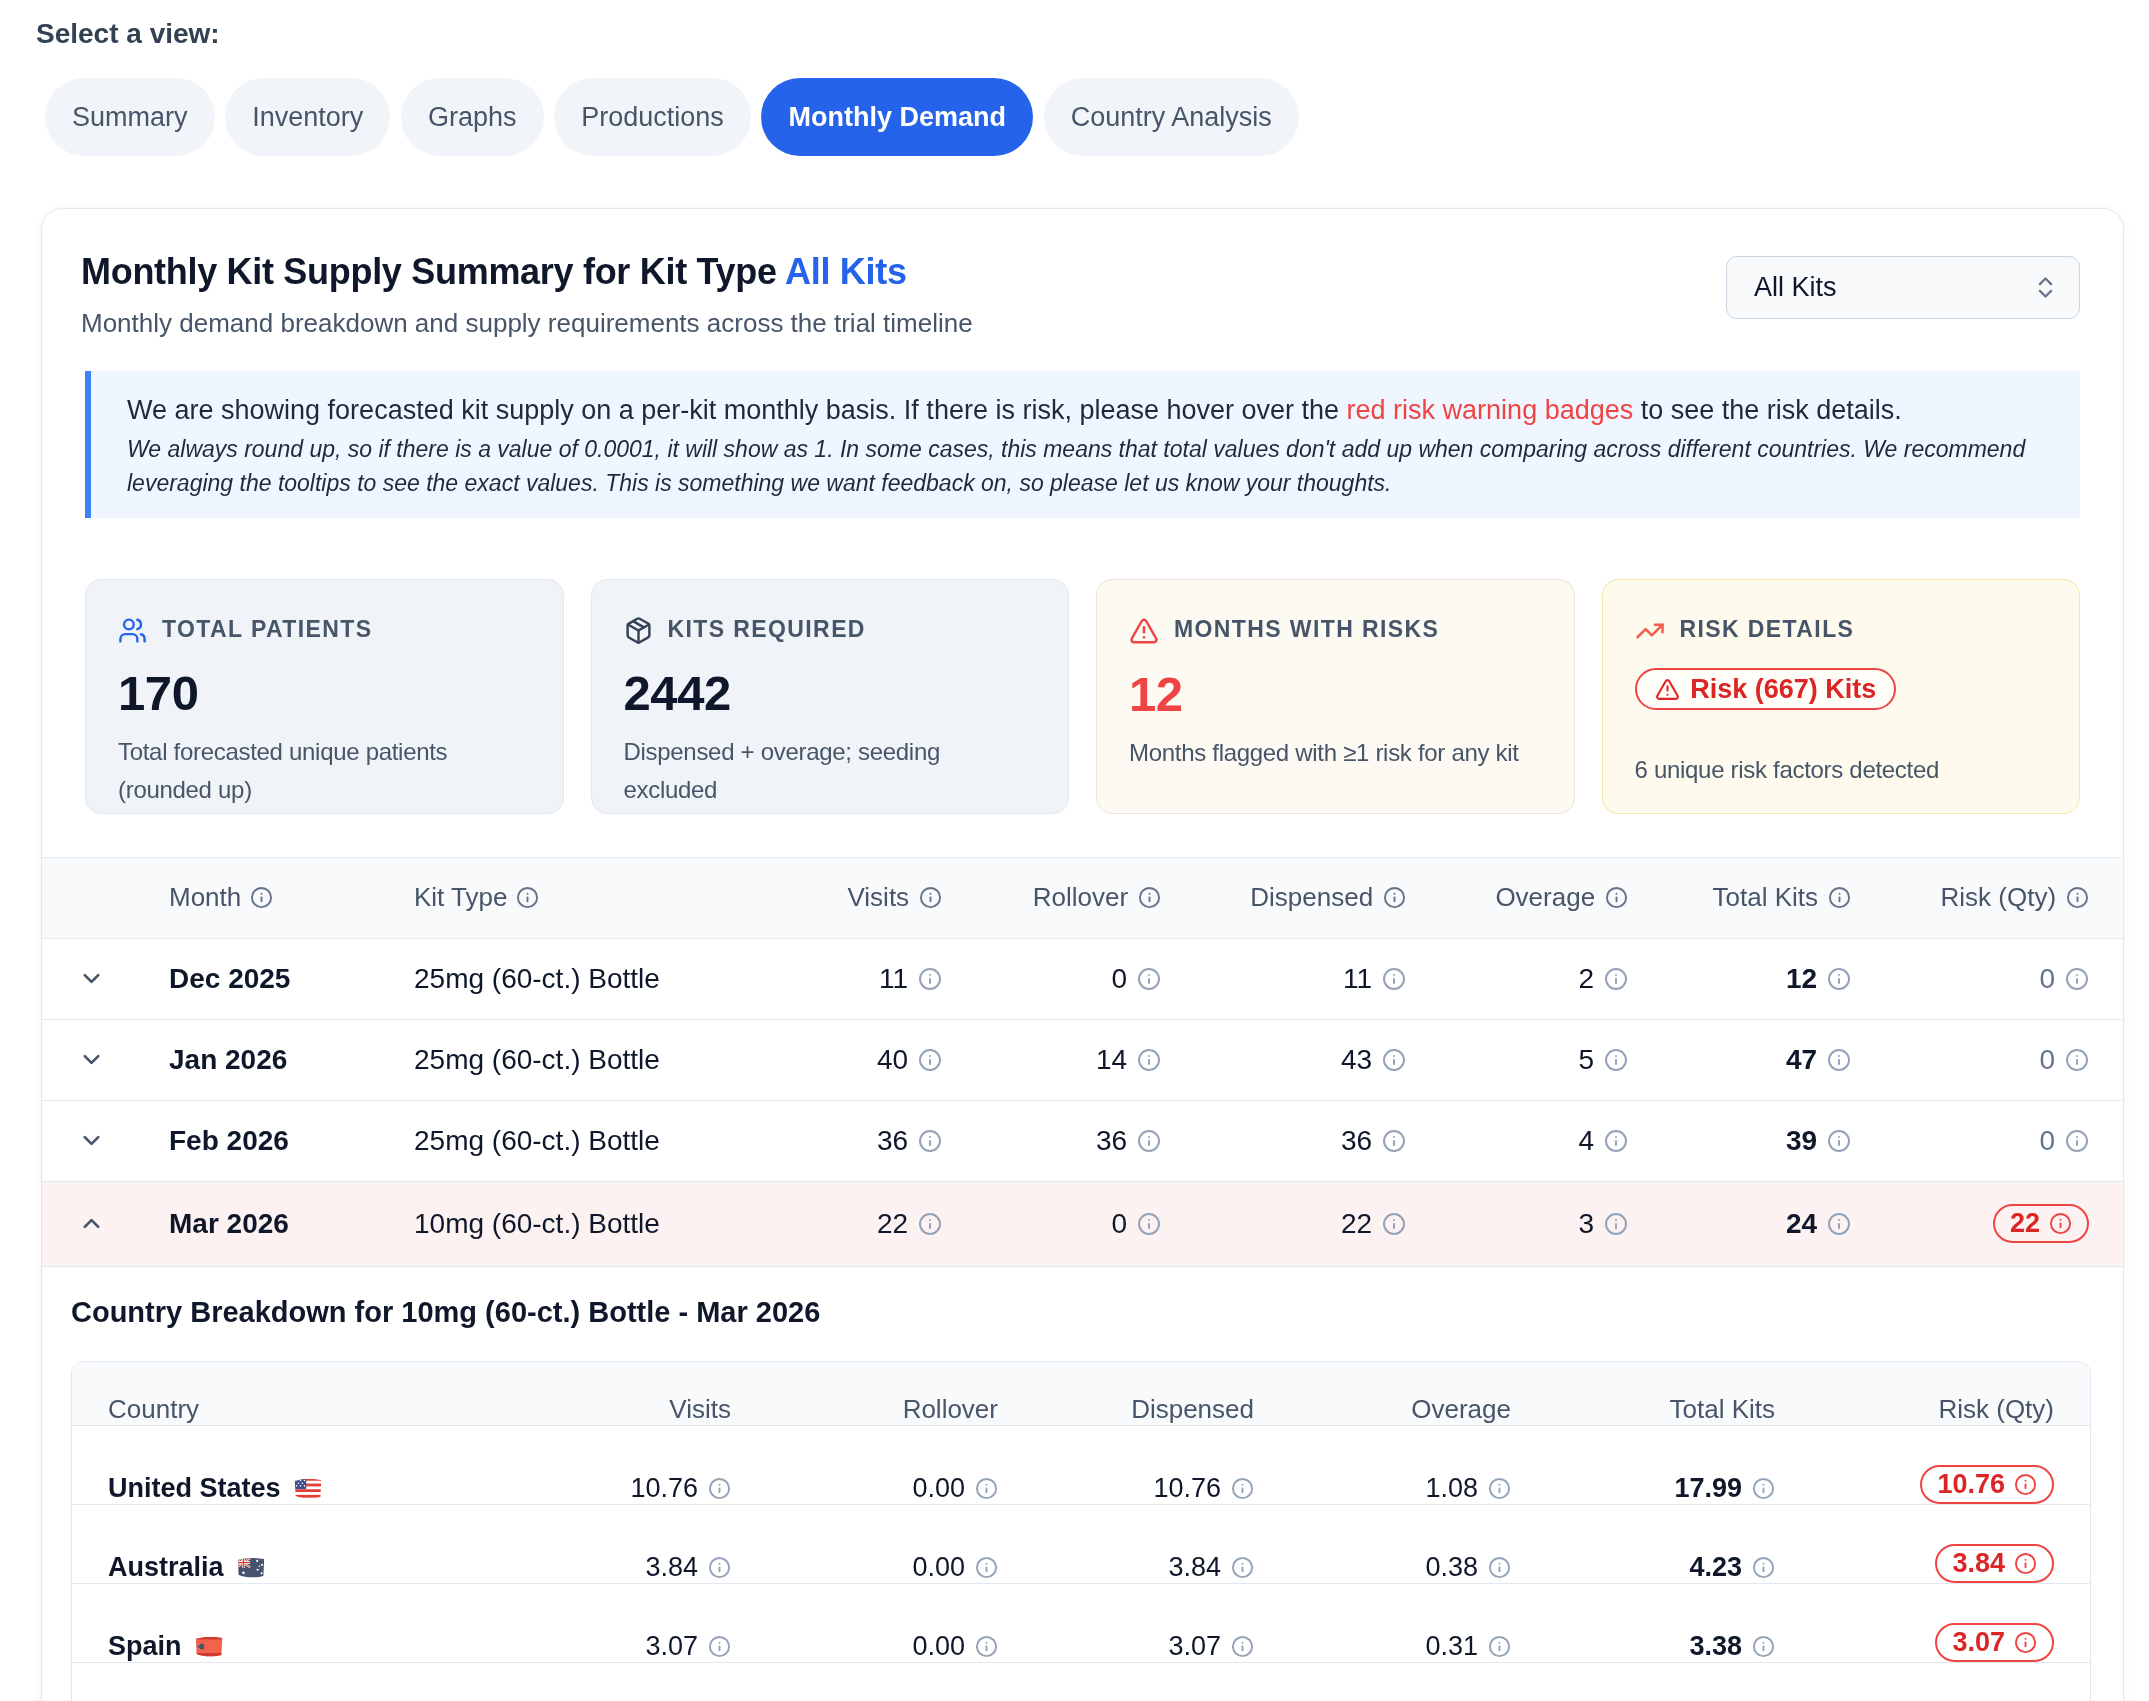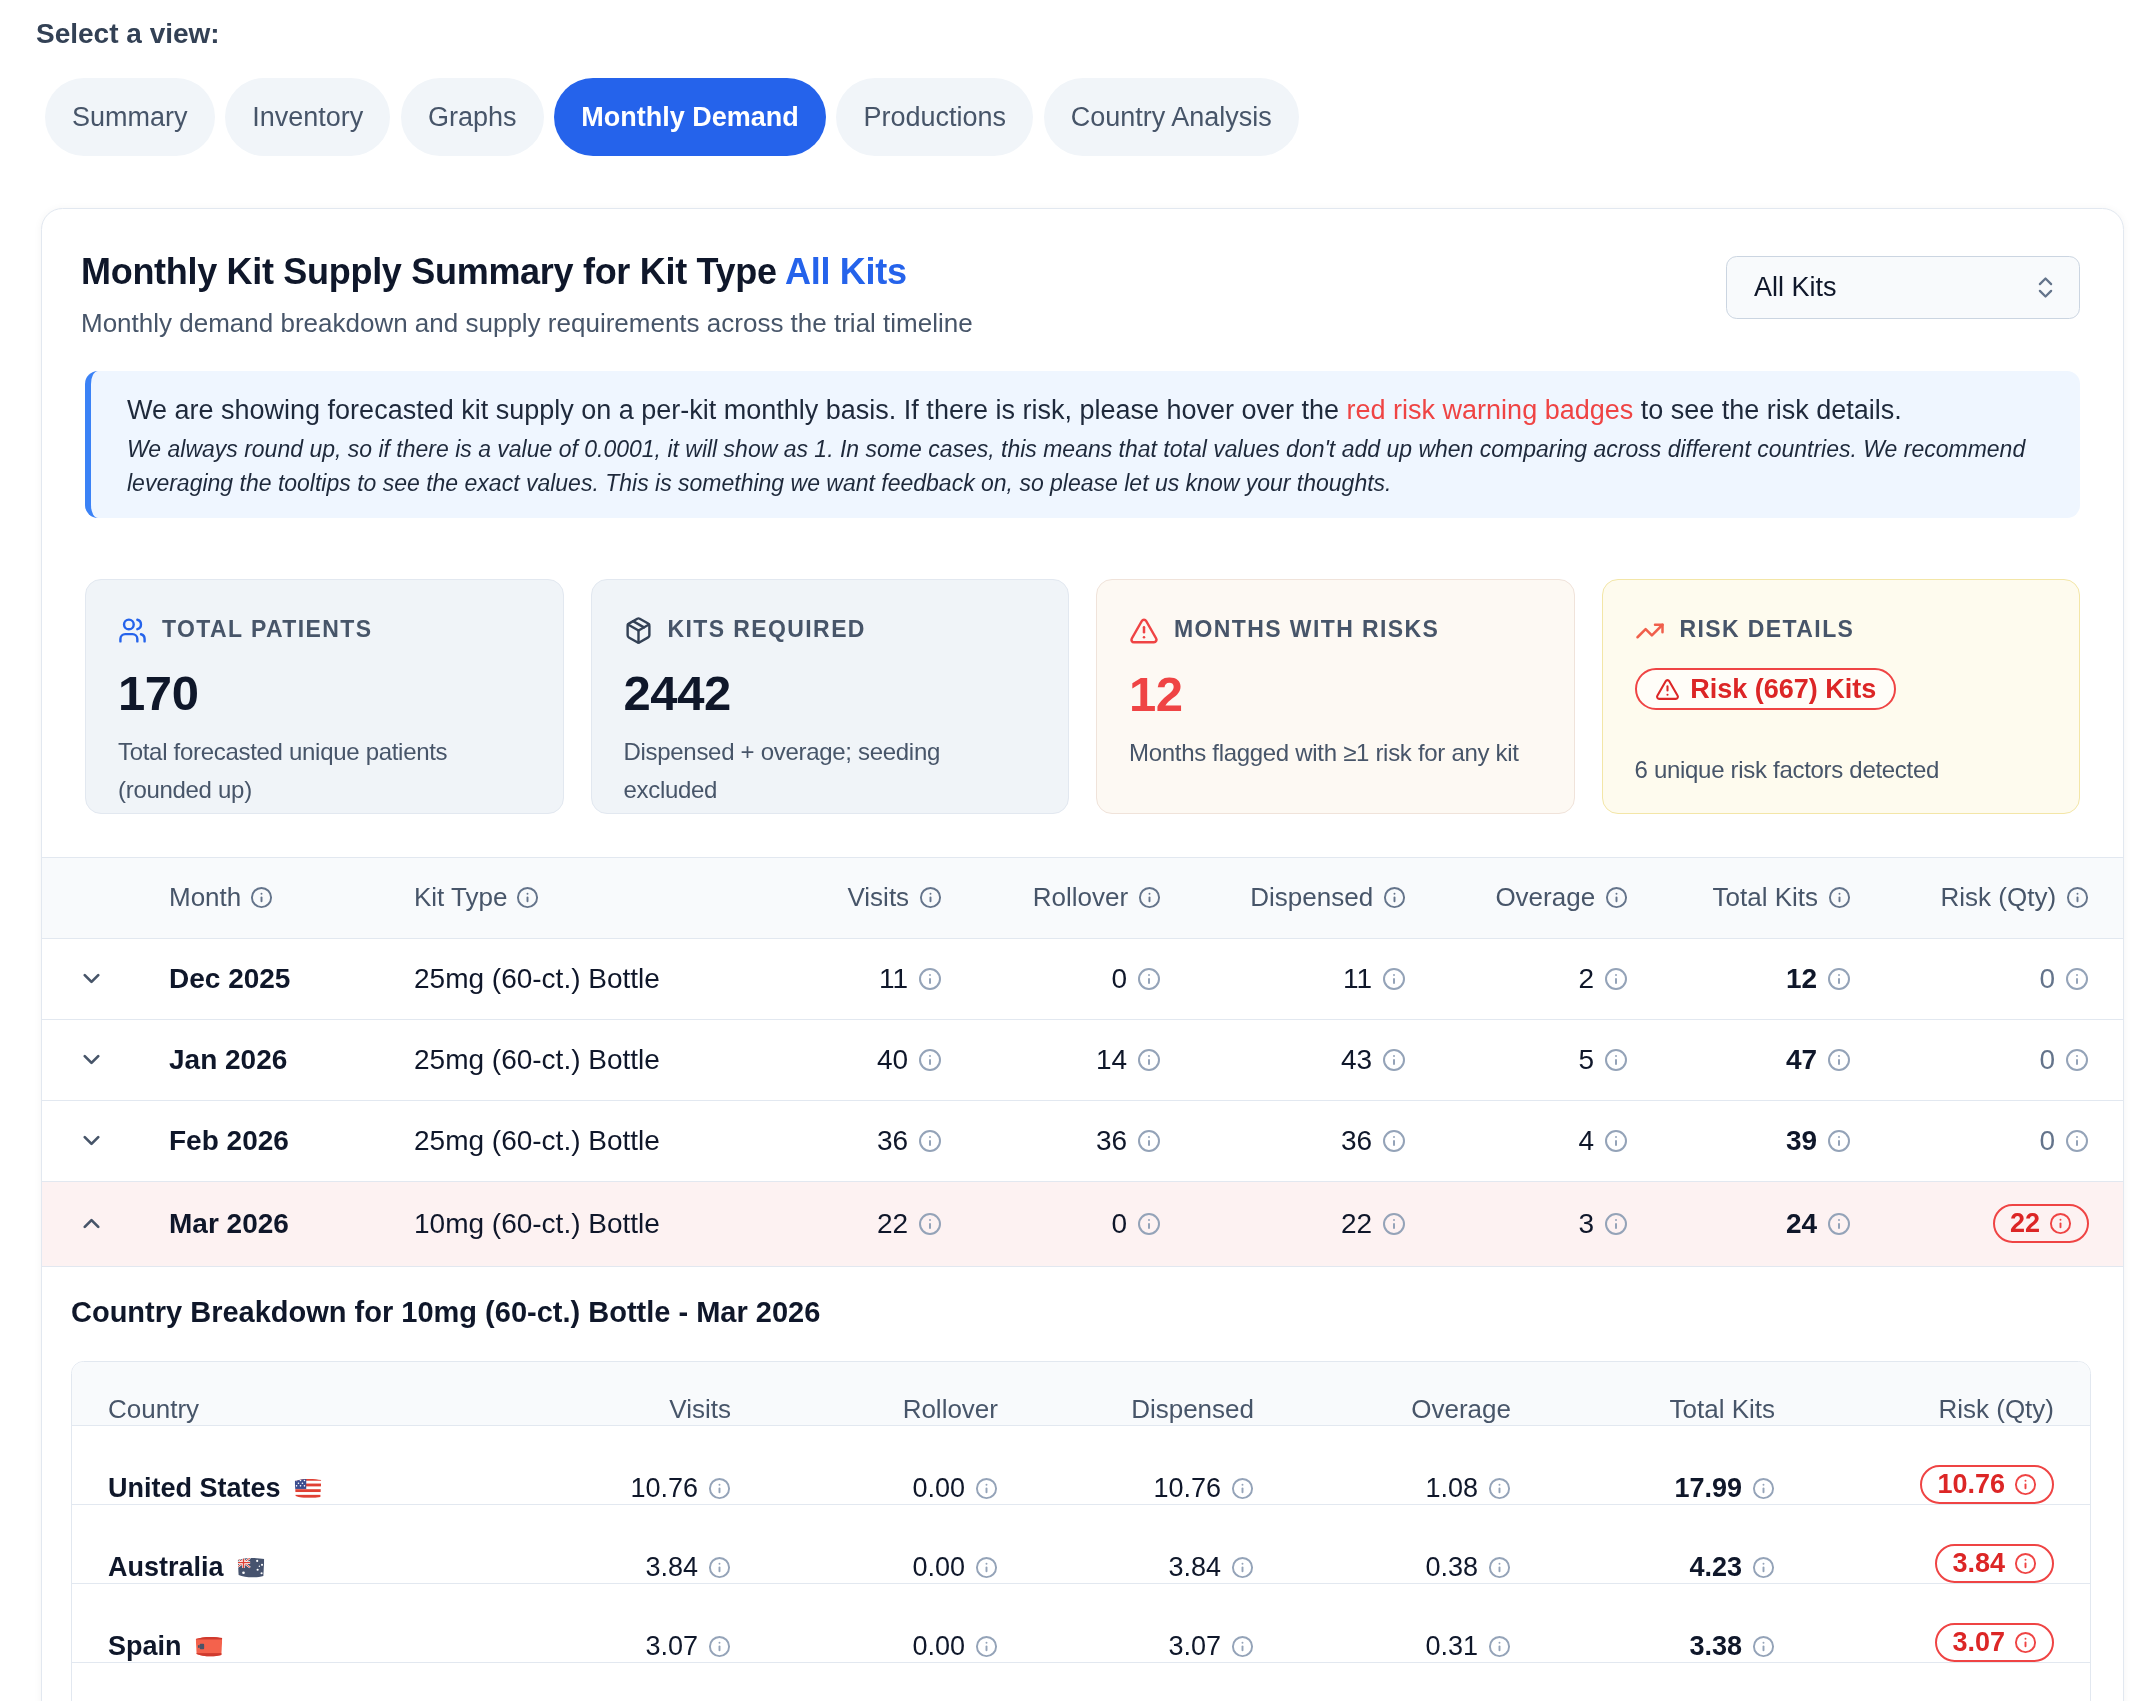--- a/index.html
+++ b/index.html
@@ -13,21 +13,21 @@
 
 .card { width:2083px; margin:52px 0 0 41px; background:#fff; border:0.9px solid #e2e8f0; border-radius:21.5px; box-shadow:0 1.8px 9px rgba(15,23,42,.05); overflow:hidden; }
 
 .card-head { display:flex; justify-content:space-between; align-items:flex-start; padding:39px 43px 0 39px; }
 .title { font-size:36px; line-height:47px; font-weight:700; letter-spacing:-0.3px; color:#0f172a; }
 .title .hl { color:#2563eb; }
 .subtitle { margin-top:13px; font-size:26px; color:#475569; }
 .kit-select { width:354px; height:63px; flex:none; border:1.8px solid #cbd5e1; border-radius:10.7px; background:#f8fafc; display:flex; align-items:center; justify-content:space-between; padding:0 19.7px 0 27px; font-size:27px; color:#0f172a; margin-top:8px; cursor:pointer; }
 .kit-select svg { color:#64748b; }
 
-.notice { margin:32px 43px 0 43px; background:#eff6ff; border-left:6.3px solid #3b82f6; border-radius:13px; padding:19.7px 36px 18px 36px; color:#1e293b; }
+.notice { margin:32px 43px 0 43px; background:#eff6ff; border-left:6.3px solid #3b82f6; border-radius:0; padding:19.7px 36px 18px 36px; color:#1e293b; }
 .notice .l1 { font-size:27px; line-height:38px; }
 .notice .l1 .red { color:#ef4444; }
 .notice .l2 { margin-top:2.7px; font-size:23px; line-height:34px; font-style:italic; }
 
 .stats { display:grid; grid-template-columns:repeat(4,1fr); gap:27px; margin:61px 43px 0 43px; }
 .stat { height:235px; border-radius:16px; padding:29px 32px 0 32px; border:0.9px solid #e2e8f0; background:#f0f4f8; }
 .stat.warm { background:#fdf9f3; border-color:#f0e3da; }
 .stat.yellow { background:#fefbee; border-color:#f3e6a7; }
 .stat-head { display:flex; align-items:flex-start; gap:15px;margin-top:7px; }
 .stat-head .lbl { font-size:23px; letter-spacing:1.4px; color:#475569; font-weight:600; }
@@ -76,22 +76,22 @@
 </style>
 </head>
 <body>
 
 <div class="view-label">Select a view:</div>
 
 <div class="chips">
   <div class="chip">Summary</div>
   <div class="chip">Inventory</div>
   <div class="chip">Graphs</div>
+  <div class="chip">Productions</div>
   <div class="chip active">Monthly Demand</div>
-  <div class="chip">Productions</div>
   <div class="chip">Country Analysis</div>
 </div>
 
 <div class="card">
 
   <div class="card-head">
     <div>
       <div class="title"><span>Monthly Kit Supply Summary for Kit Type</span> <span class="hl">All Kits</span></div>
       <div class="subtitle">Monthly demand breakdown and supply requirements across the trial timeline</div>
     </div>

